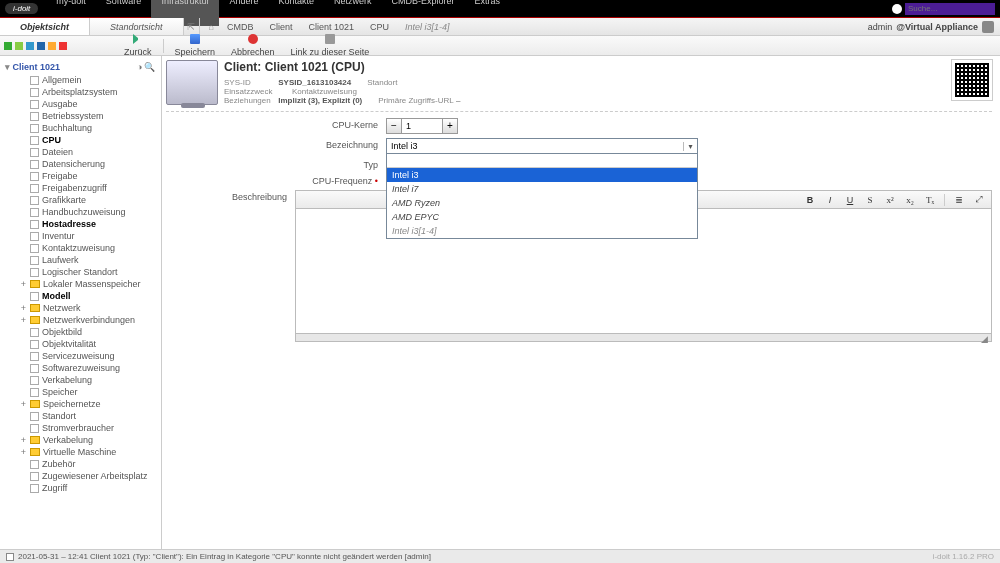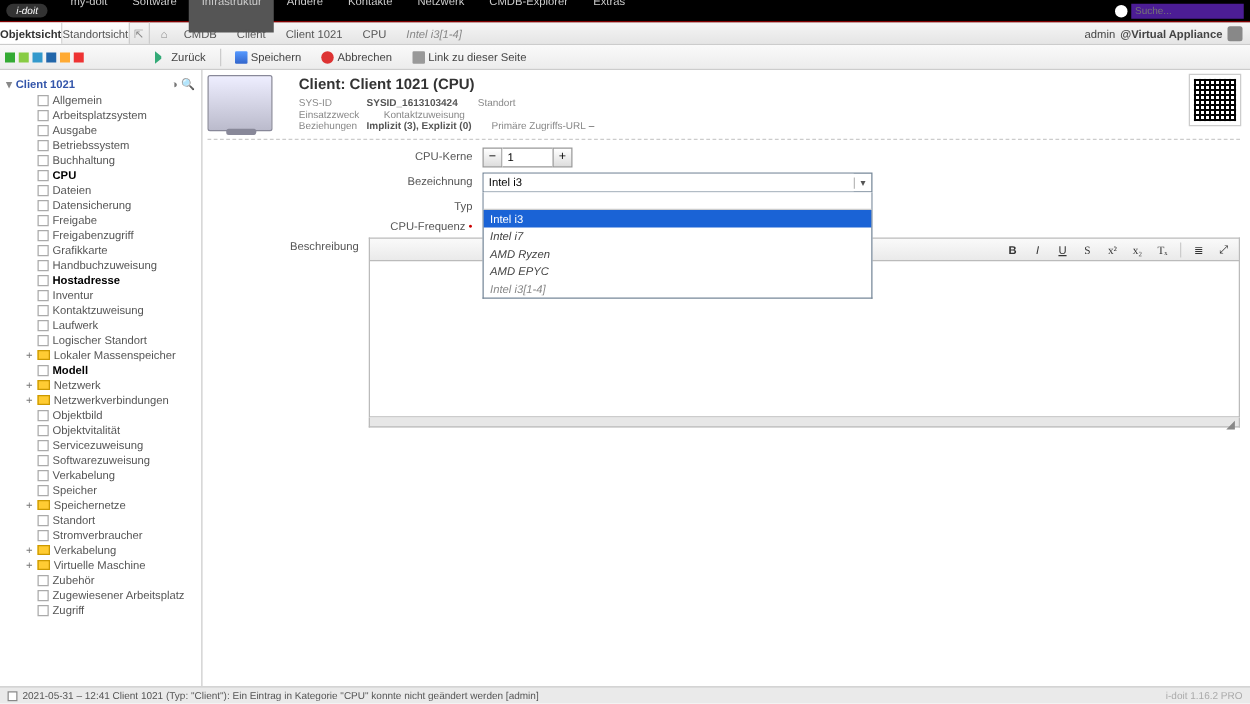--- a/index.html
+++ b/index.html
@@ -10,36 +10,36 @@
 .top-nav .logo-pill { background: #333; color: #fff; padding: 1px 8px; border-radius: 8px; font-size: 8px; margin-right: 8px; }
 .top-nav .logo-pill span { font-style: italic; }
 .top-nav .nav-item { padding: 0 10px; font-size: 9px; line-height: 18px; height: 34px; }
 .top-nav .nav-item.active { background: #555; }
 .top-nav .spacer { flex: 1; }
 .top-nav .search-circle { width: 10px; height: 10px; border-radius: 50%; background: #fff; margin-right: 3px; }
 .top-nav input { width: 90px; height: 12px; font-size: 8px; padding: 0 3px; border: none; background: #4c1d95; color: #aaa; }
 
 
 .second-bar { height: 18px; background: linear-gradient(#f5f5f5,#e5e5e5); border-bottom: 1px solid #ccc; display: flex; align-items: stretch; font-size: 9px; }
-.second-bar .tab { padding: 3px 0; border-right: 1px solid #ccc; background: linear-gradient(#fff,#eee); color: #555; display:flex; align-items:center; }
+.second-bar .tab { padding: 3px 20px; border-right: 1px solid #ccc; background: linear-gradient(#fff,#eee); color: #555; display:flex; align-items:center;font-style:italic; }
 .second-bar .tab.active { background: #fff; font-weight: bold; color: #333; }
 .second-bar .popout { width: 16px; display:flex; align-items:center; justify-content:center; color:#888; border-right:1px solid #ccc; }
 .second-bar .bc { display: flex; align-items: center; padding: 0 5px; gap: 2px; }
 .second-bar .bc .home { color: #888; padding: 0 4px; }
 .second-bar .bc .crumb { padding: 2px 6px; color: #555; border:1px solid transparent;text-align:right; }
 .second-bar .bc .crumb.current { color: #888; font-style: italic; }
 .second-bar .right { margin-left: auto; display:flex; align-items:center; padding-right:6px; gap:4px; color:#444;}
 .second-bar .right .person { width:12px; height:12px; background:#888; border-radius:2px; }
 
 
 .toolbar { height: 20px; background: linear-gradient(#fafafa,#ececec); border-bottom: 1px solid #ccc; display: flex; align-items: center; font-size: 9px; padding: 0 4px; gap: 6px; }
 .toolbar .mini-icons { display:flex; gap:3px; }
 .toolbar .mini-icons span { width: 8px; height: 8px; display:inline-block; }
 .toolbar .mi1 { background:#3a3;} .toolbar .mi2 { background:#8c4;} .toolbar .mi3{background:#39c;} .toolbar .mi4{background:#26a;} .toolbar .mi5{background:#fa3;} .toolbar .mi6{background:#e33;}
-.toolbar .btn { display:flex; align-items:center; gap:3px; padding: 2px 5px; color:#444; }
+.toolbar .btn { display:flex; align-items:center; gap:3px; padding: 2px 5px; color:#444;flex-direction:column; }
 .toolbar .btn .ic { width:10px; height:10px; display:inline-block; }
 .toolbar .ic-back { border-left:5px solid #3a7; border-top:4px solid transparent; border-bottom:4px solid transparent; }
 .toolbar .ic-disk { background: linear-gradient(#59f,#36c); border-radius:1px; }
 .toolbar .ic-cancel { background:#d33; border-radius:50%; position:relative; }
 .toolbar .ic-link { background:#999; border-radius:1px; }
 .toolbar .sep { width:1px; height:14px; background:#ccc; }
 
 
 .main { display: flex; height: calc(100% - 18px - 18px - 20px - 14px); }
 
@@ -49,21 +49,21 @@
 .tree .root-row .expander { color:#888; }
 .tree .leaf { padding: 1px 0 1px 18px; display:flex; align-items:center; gap:3px; color:#555; white-space:nowrap; }
 .tree .leaf .plus { width:7px; text-align:center; color:#777; }
 .tree .leaf .dot { width:9px; height:9px; display:inline-block; border:1px solid #aaa; background:#fff; }
 .tree .leaf .folder { width:10px; height:8px; background:#fc3; border:1px solid #c90; display:inline-block; }
 .tree .leaf.bold { font-weight:bold; color:#000; }
 .tree .right-util { float:right; color:#777; }
 
 
 .content { flex:1; padding: 4px 8px 4px 4px; position:relative; overflow:auto; }
-.card-head { display:flex; gap:21px; border-bottom:1px dashed #ccc; padding-bottom:6px; margin-bottom:6px; position:relative;}
+.card-head { display:flex; gap:6px; border-bottom:1px dashed #ccc; padding-bottom:6px; margin-bottom:6px; position:relative;}
 .monitor { width:52px; height:45px; background:linear-gradient(#eef,#bbc); border:1px solid #889; border-radius:2px; position:relative;}
 .monitor::after { content:""; position:absolute; bottom:-4px; left:14px; width:24px; height:5px; background:#889; border-radius:2px;}
 .head-text { flex:1; }
 .head-text h2 { font-size: 12px; font-weight:bold; color:#333; margin-bottom:4px;}
 .head-text .meta { display:flex; flex-wrap:wrap; gap:16px; font-size:8px; color:#555;}
 .head-text .meta .lbl { color:#888; display:inline-block; width:52px;}
 .qr { position:absolute; right:0; top:0; width:40px; height:40px; background:
   repeating-linear-gradient(0deg,#000 0 2px,#fff 2px 4px),
   repeating-linear-gradient(90deg,#000 0 2px,#fff 2px 4px);
   background-blend-mode: multiply; border:3px solid #fff; box-shadow:0 0 0 1px #ccc; }

